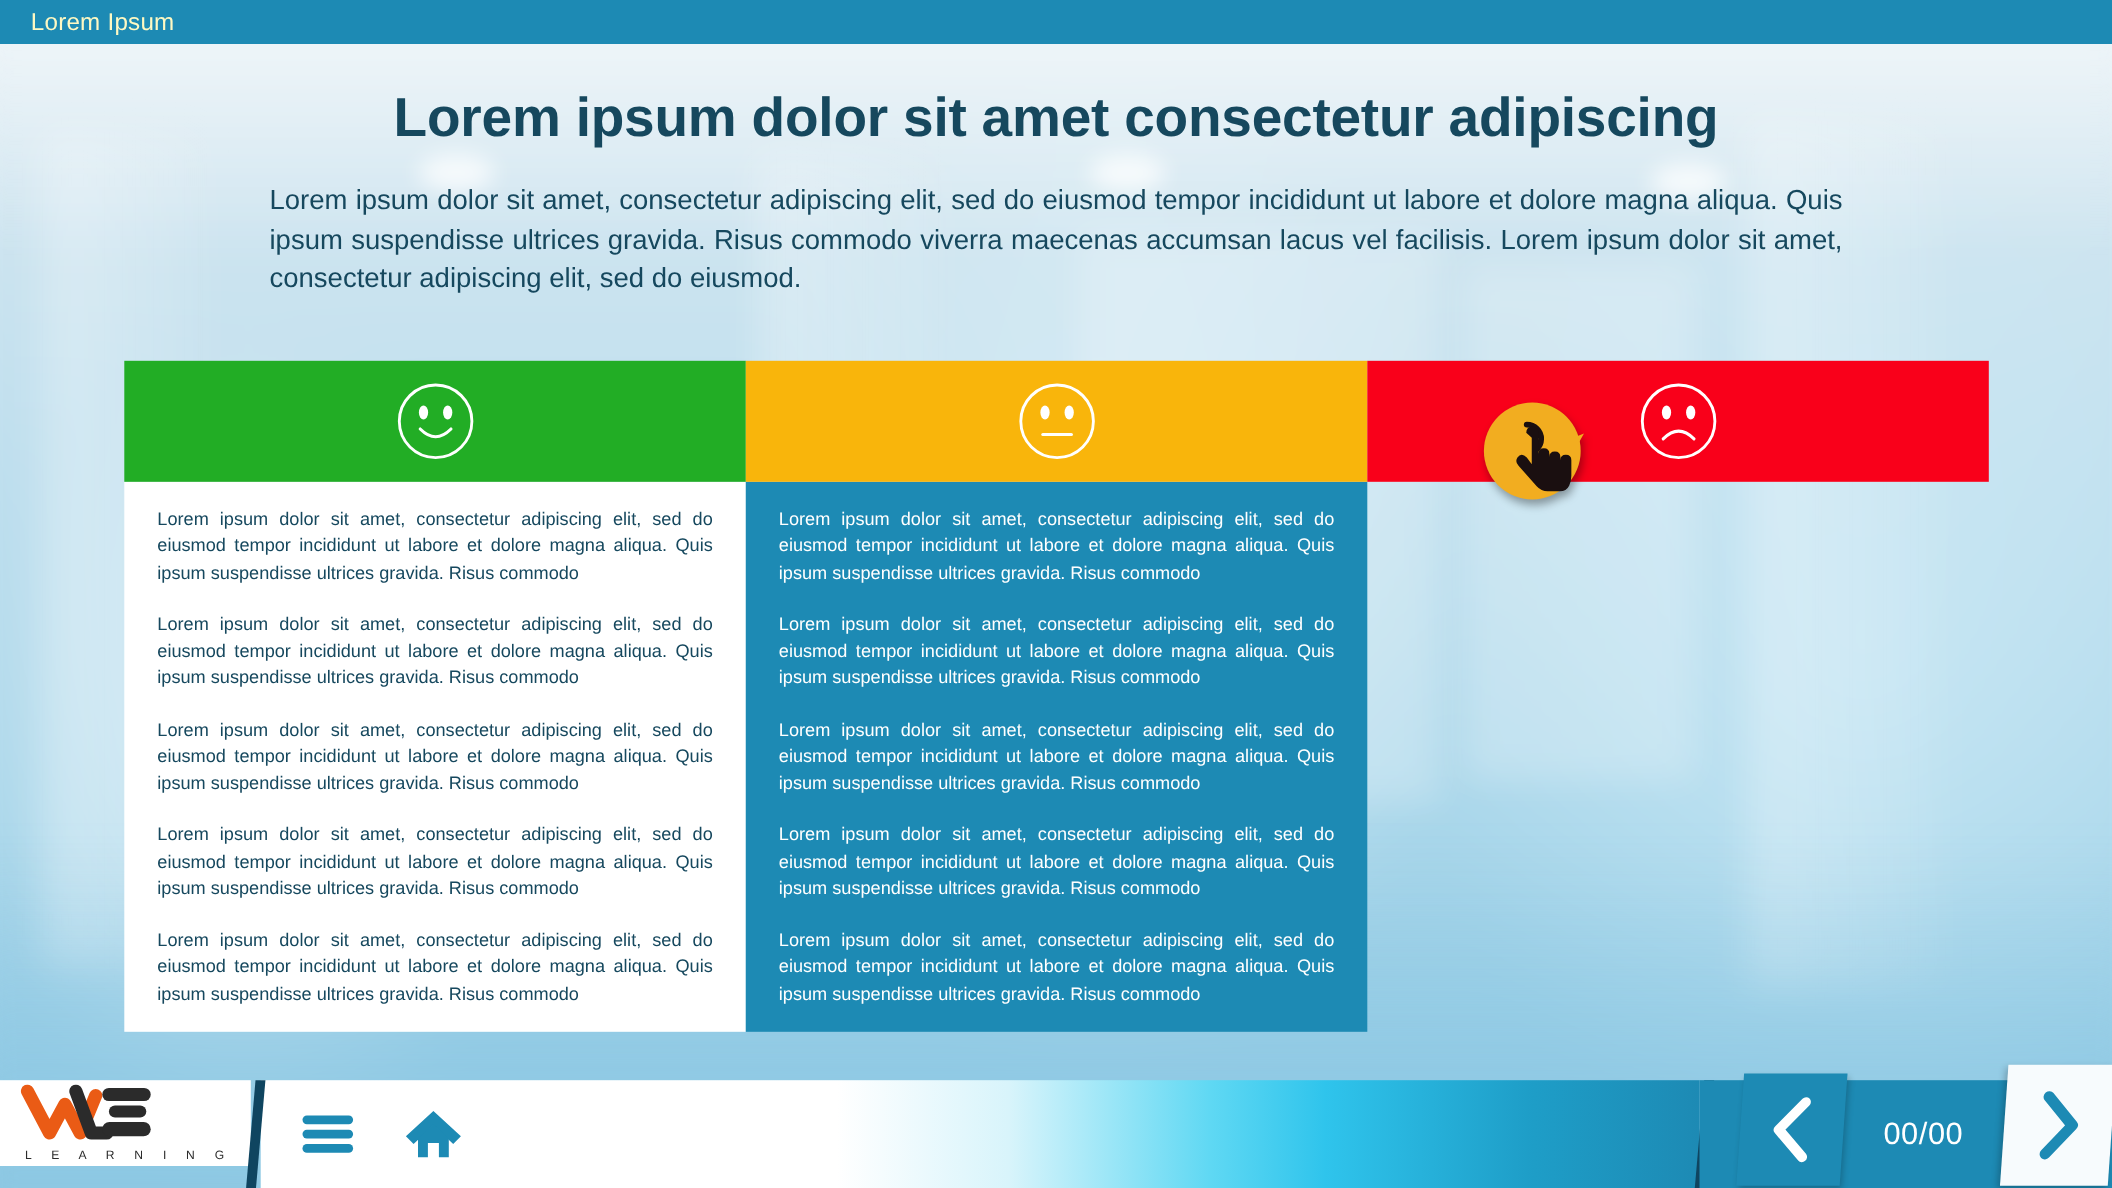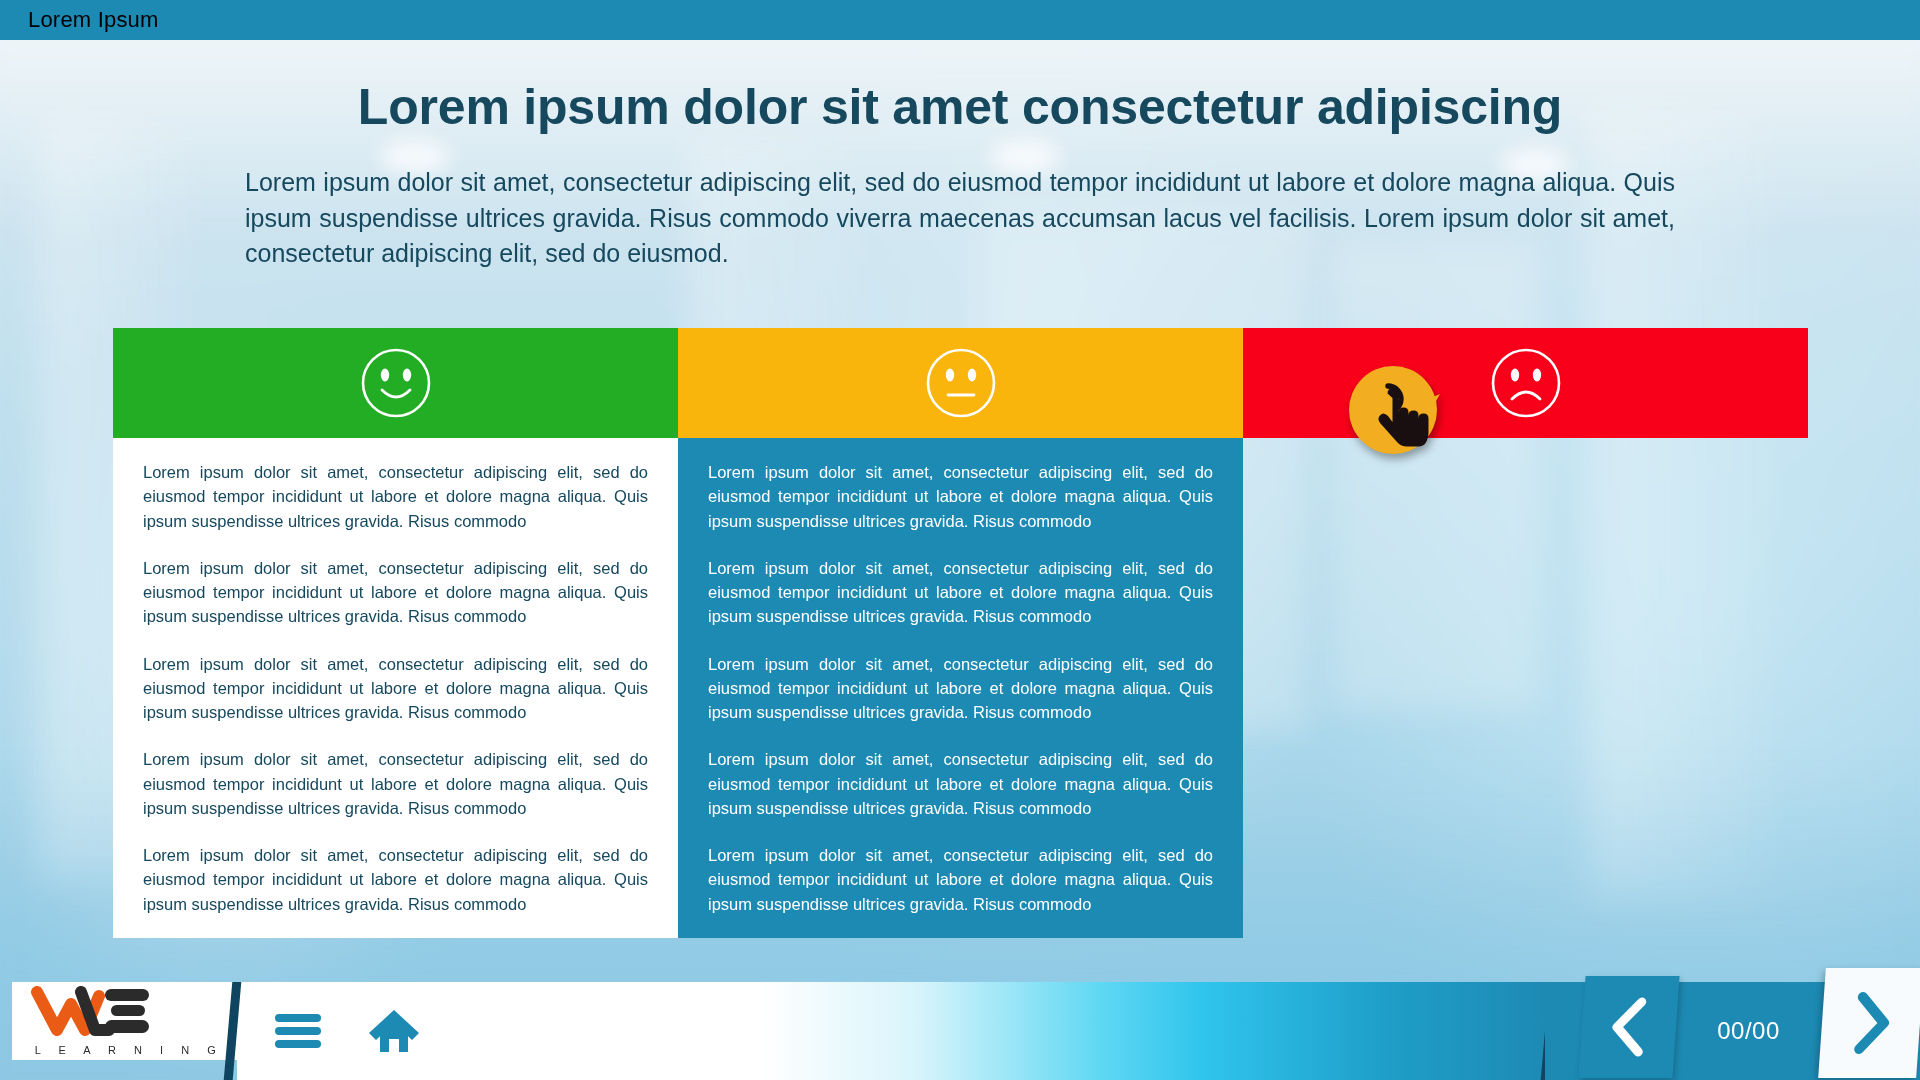--- a/index.html
+++ b/index.html
@@ -71,21 +71,21 @@
     position: absolute;
     left: 0; top: 0;
     width: 1920px;
     height: 40px;
     background: #1d8ab4;
     display: flex;
     align-items: center;
     z-index: 20;
   }
   .topbar-title {
-    color: #000000;
+    color: #fef9c3;
     font-size: 22px;
     line-height: 1;
     padding-left: 28px;
     letter-spacing: 0.2px;
   }
 
   
   .content {
     position: absolute;
     left: 0; top: 40px;
@@ -177,21 +177,21 @@
   
   .navbar {
     position: absolute;
     left: 0; bottom: 0;
     width: 1920px;
     height: 98px;
     z-index: 30;
   }
   .nav-logo-zone {
     position: absolute;
-    left: 12px; top: 0;
+    left: 0; top: 0;
     width: 228px; height: 78px;
     background: #ffffff;
     display: flex;
     align-items: center;
     justify-content: center;
   }
   .nav-sep {
     position: absolute;
     top: 0;
     width: 9px; height: 98px;
@@ -245,21 +245,21 @@
     display: flex; align-items: center; justify-content: center;
     box-shadow: 2px 3px 6px rgba(0,0,0,0.22);
     cursor: pointer;
   }
   .page-count {
     position: absolute;
     left: 1676px; top: 0;
     width: 145px; height: 98px;
     display: flex; align-items: center; justify-content: center;
     color: #ffffff;
-    font-size: 24px;
+    font-size: 28px;
     letter-spacing: 0.5px;
   }
   .btn-next {
     position: absolute;
     left: 1822px; bottom: 2px;
     width: 98px; height: 110px;
     background: #f7fbfd;
     transform: skewX(-4deg);
     display: flex; align-items: center; justify-content: center;
     box-shadow: -2px 3px 7px rgba(0,0,0,0.25);

